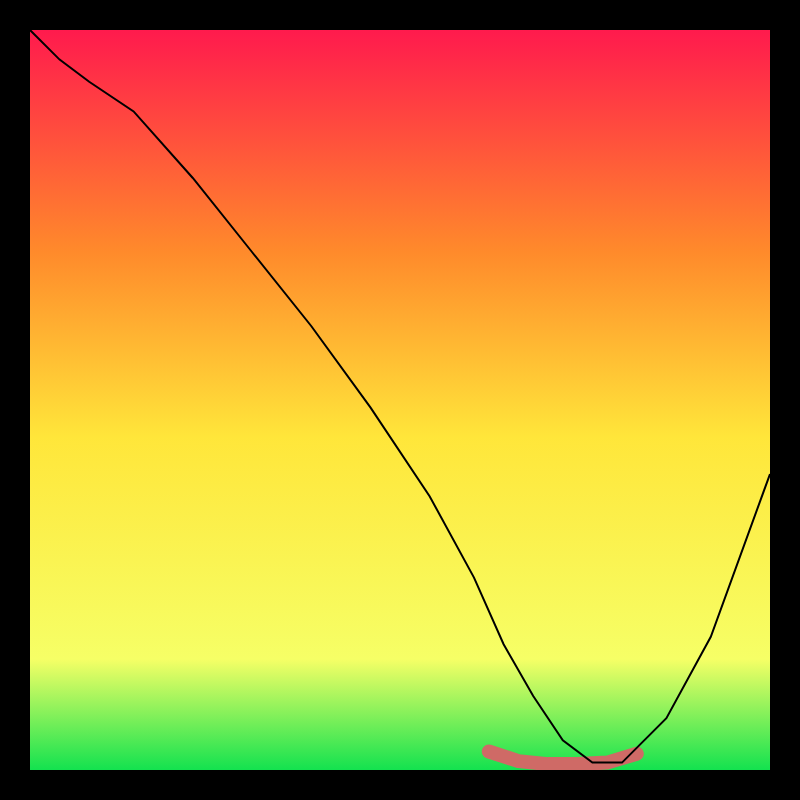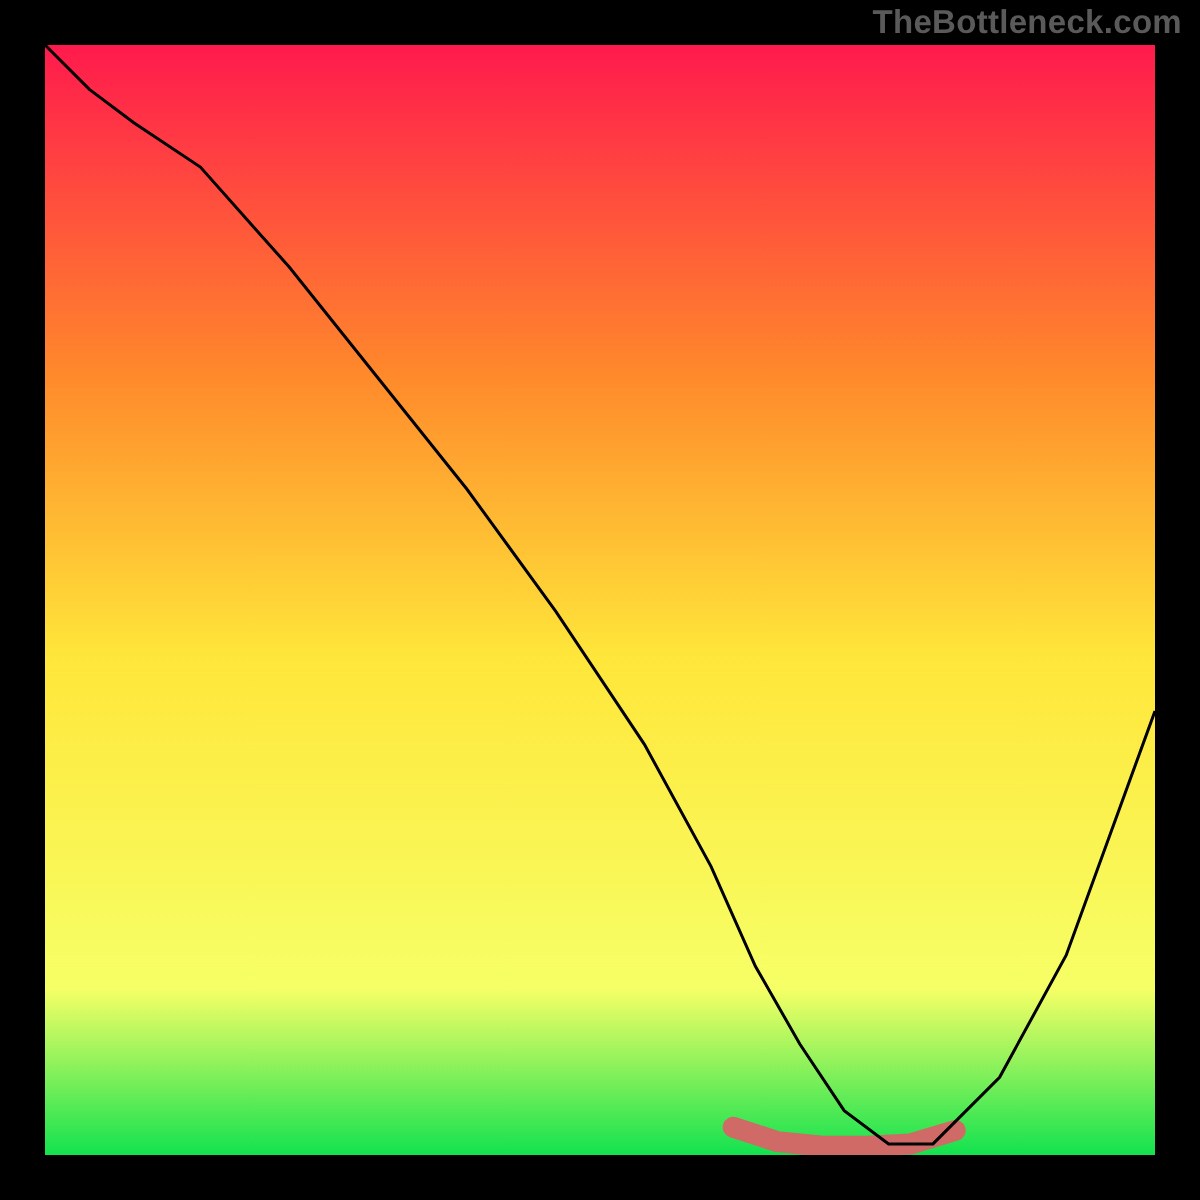--- a/index.html
+++ b/index.html
@@ -37,21 +37,20 @@
   .plot svg {
     display: block;
     width: 740px;
     height: 740px;
   }
 </style>
 </head>
 <body>
 
 <div class="frame">
-  <div class="watermark">TheBottleneck.com</div>
 
   <div class="plot">
     <svg id="chart-svg" viewBox="0 0 740 740" preserveAspectRatio="none">
       <defs>
         <linearGradient id="bg-grad" x1="0" y1="0" x2="0" y2="1">
           <stop id="g0" offset="0%" stop-color="#ff1a4d"></stop>
           <stop id="g1" offset="30%" stop-color="#ff8a2b"></stop>
           <stop id="g2" offset="55%" stop-color="#ffe63a"></stop>
           <stop id="g3" offset="85%" stop-color="#f6ff66"></stop>
           <stop id="g4" offset="100%" stop-color="#13e24f"></stop>

